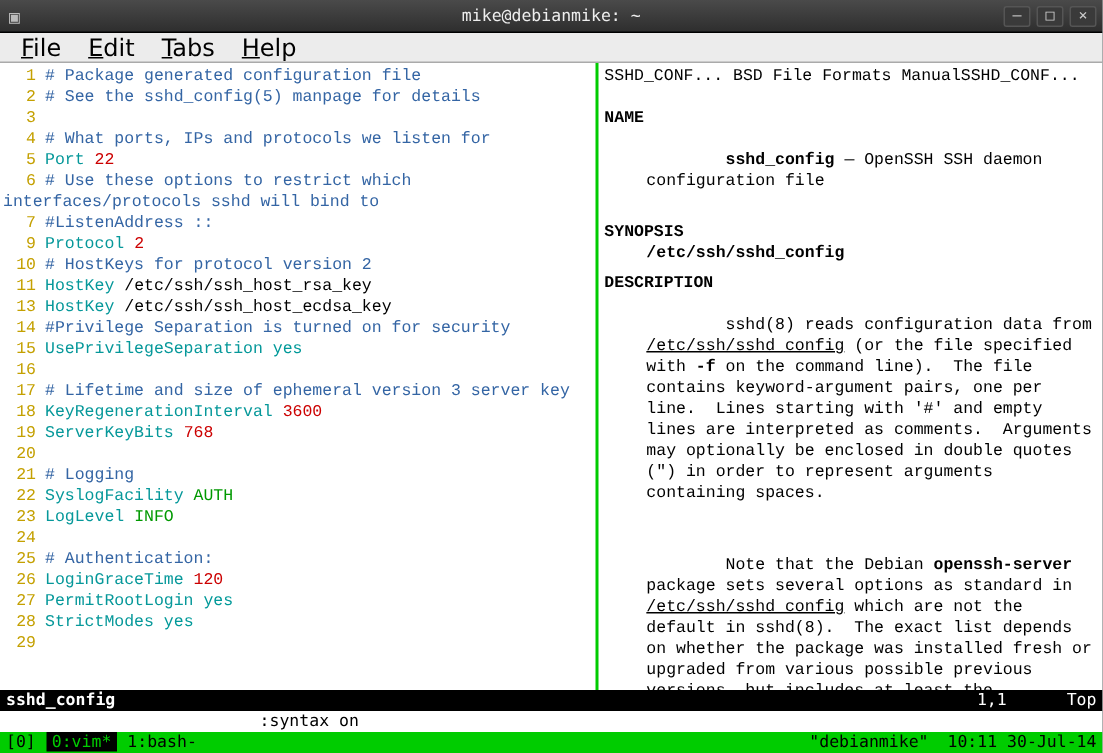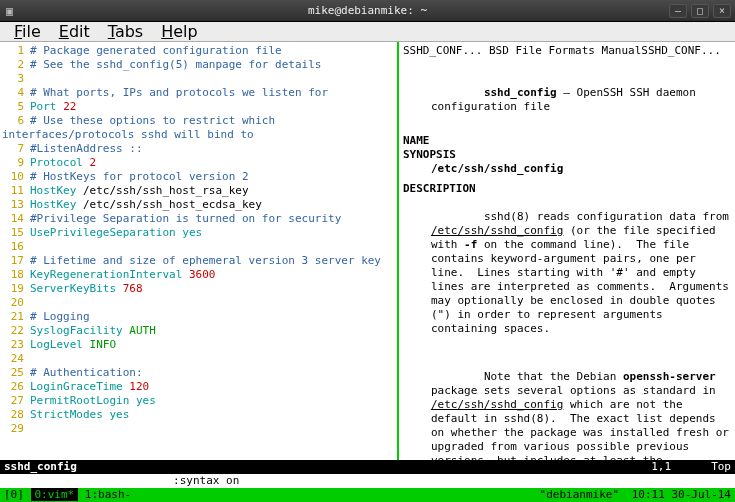--- a/index.html
+++ b/index.html
@@ -47,20 +47,21 @@
   height: calc(502px - 22px - 20px);
   display: flex;
   flex-direction: column;
   font-size: 11px;
   line-height: 14px;
 }
 .panes {
   flex: 1;
   display: flex;
   overflow: hidden;
+  font-family: Liberation Mono, monospace;
 }
 .left {
   width: 54%;
   overflow: hidden;
   padding: 2px 2px 0 2px;
 }
 .divider { width: 2px; background: #00cc00; }
 .right {
   width: calc(46% - 2px);
   overflow: hidden;
@@ -156,24 +157,24 @@
         <div class="row"><span class="ln">25</span><span class="sp"></span><span class="c-blue"># Authentication:</span></div>
         <div class="row"><span class="ln">26</span><span class="sp"></span><span class="c-cyan">LoginGraceTime</span><span> </span><span class="c-red">120</span></div>
         <div class="row"><span class="ln">27</span><span class="sp"></span><span class="c-cyan">PermitRootLogin</span><span> </span><span class="c-teal">yes</span></div>
         <div class="row"><span class="ln">28</span><span class="sp"></span><span class="c-cyan">StrictModes</span><span> </span><span class="c-teal">yes</span></div>
         <div class="row"><span class="ln">29</span><span class="sp"></span></div>
       </div>
     <div class="divider"></div>
     <div class="right">
       <div class="row">SSHD_CONF... BSD File Formats ManualSSHD_CONF...</div>
       <div class="row">&nbsp;</div>
+      <div class="row bold">NAME</div>
       <div class="row para" style="padding-left:28px">
         <span class="bold">sshd_config</span><span> — OpenSSH SSH daemon configuration file</span>
       </div>
-      <div class="row bold">NAME</div>
       <div class="row bold">SYNOPSIS</div>
       <div class="row para bold" style="padding-left:28px">/etc/ssh/sshd_config</div>
       <div class="row bold">DESCRIPTION</div>
       <div class="row para" style="padding-left:28px">
         <span>sshd(8) reads configuration data from </span><span class="u">/etc/ssh/sshd_config</span><span> (or the file specified with </span><span class="bold">-f</span><span> on the command line).  The file contains keyword-argument pairs, one per line.  Lines starting with '#' and empty lines are interpreted as comments.  Arguments may optionally be enclosed in double quotes (") in order to represent arguments containing spaces.</span>
       </div>
       <div class="row para" style="padding-left:28px">
         <span>Note that the Debian </span><span class="bold">openssh-server</span><span> package sets several options as standard in </span><span class="u">/etc/ssh/sshd_config</span><span> which are not the default in sshd(8).  The exact list depends on whether the package was installed fresh or upgraded from various possible previous versions, but includes at least the following:</span>
       </div>
 

